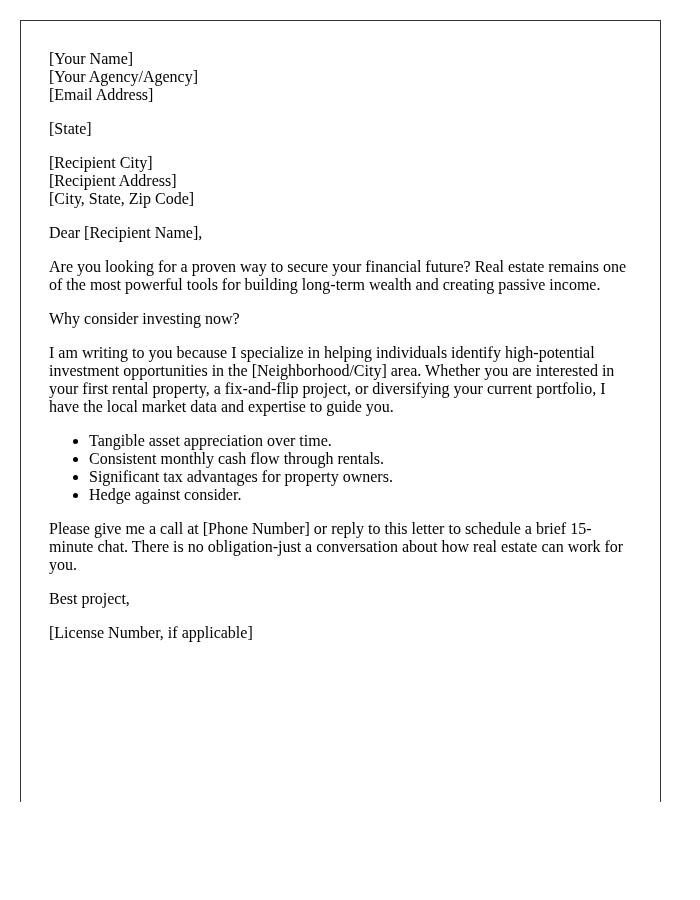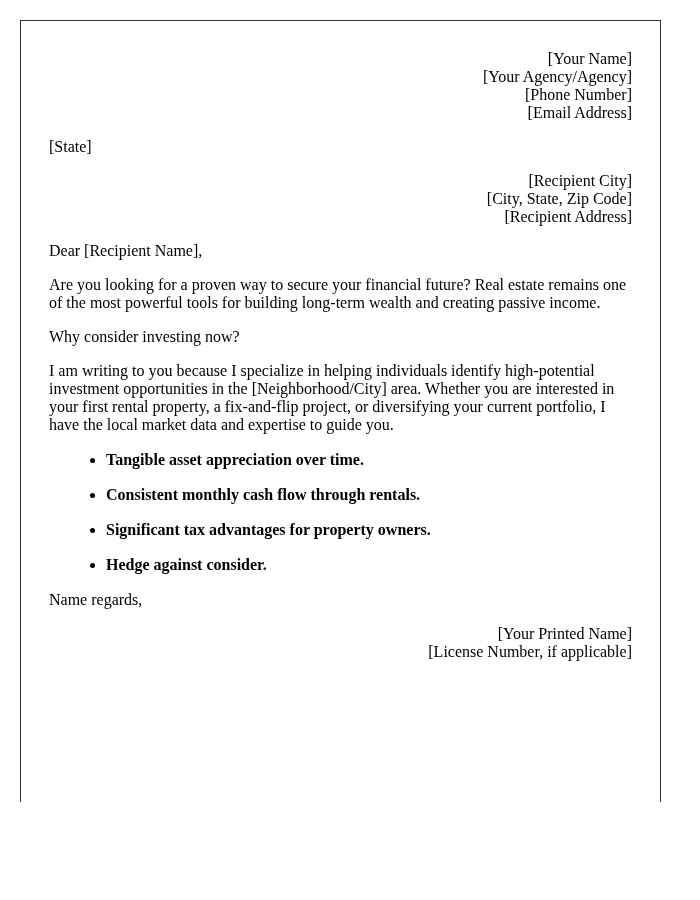--- a/index.html
+++ b/index.html
@@ -15,65 +15,64 @@
     min-height: 900px;
     border: 1px solid #333333;
     padding: 29px 28px 28px 28px;
     font-family: "Liberation Serif", "DejaVu Serif", serif;
     font-size: 16px;
     line-height: 18px;
     color: #000000;
     background: #ffffff;
   }
   .letter p { margin: 0 0 16px 0; }
-  .letter .block { margin: 0 0 16px 0; text-align: right; }
+  .letter .block { margin: 0 0 16px 0; }
   .letter .block span { display: block; }
   .letter ul { margin: 0 0 16px 0; padding-left: 40px; }
-  .letter li { margin: 17px; font-weight: bold; }
+  .letter li { margin: 0; }
 </style>
 </head>
 <body>
 
 <div class="viewport">
   <div class="letter">
 
     <div class="block">
       <span>[Your Name]</span>
       <span>[Your Agency/Agency]</span>
-      <span>[Phone Number]</span>
       <span>[Email Address]</span>
     </div>
 
     <p>[State]</p>
 
     <div class="block">
       <span>[Recipient City]</span>
+      <span>[Recipient Address]</span>
       <span>[City, State, Zip Code]</span>
-      <span>[Recipient Address]</span>
     </div>
 
     <p>Dear [Recipient Name],</p>
 
     <p>Are you looking for a proven way to secure your financial future? Real estate remains one of the most powerful tools for building long-term wealth and creating passive income.</p>
 
     <p>Why consider investing now?</p>
 
     <p>I am writing to you because I specialize in helping individuals identify high-potential investment opportunities in the [Neighborhood/City] area. Whether you are interested in your first rental property, a fix-and-flip project, or diversifying your current portfolio, I have the local market data and expertise to guide you.</p>
 
     <ul>
       <li>Tangible asset appreciation over time.</li>
       <li>Consistent monthly cash flow through rentals.</li>
       <li>Significant tax advantages for property owners.</li>
       <li>Hedge against consider.</li>
     </ul>
 
 
+    <p>Please give me a call at [Phone Number] or reply to this letter to schedule a brief 15-minute chat. There is no obligation-just a conversation about how real estate can work for you.</p>
 
-    <p>Name regards,</p>
+    <p>Best project,</p>
 
 
     <div class="block">
-      <span>[Your Printed Name]</span>
       <span>[License Number, if applicable]</span>
     </div>
 
   </div>
 </div>
 
 </body></html>

